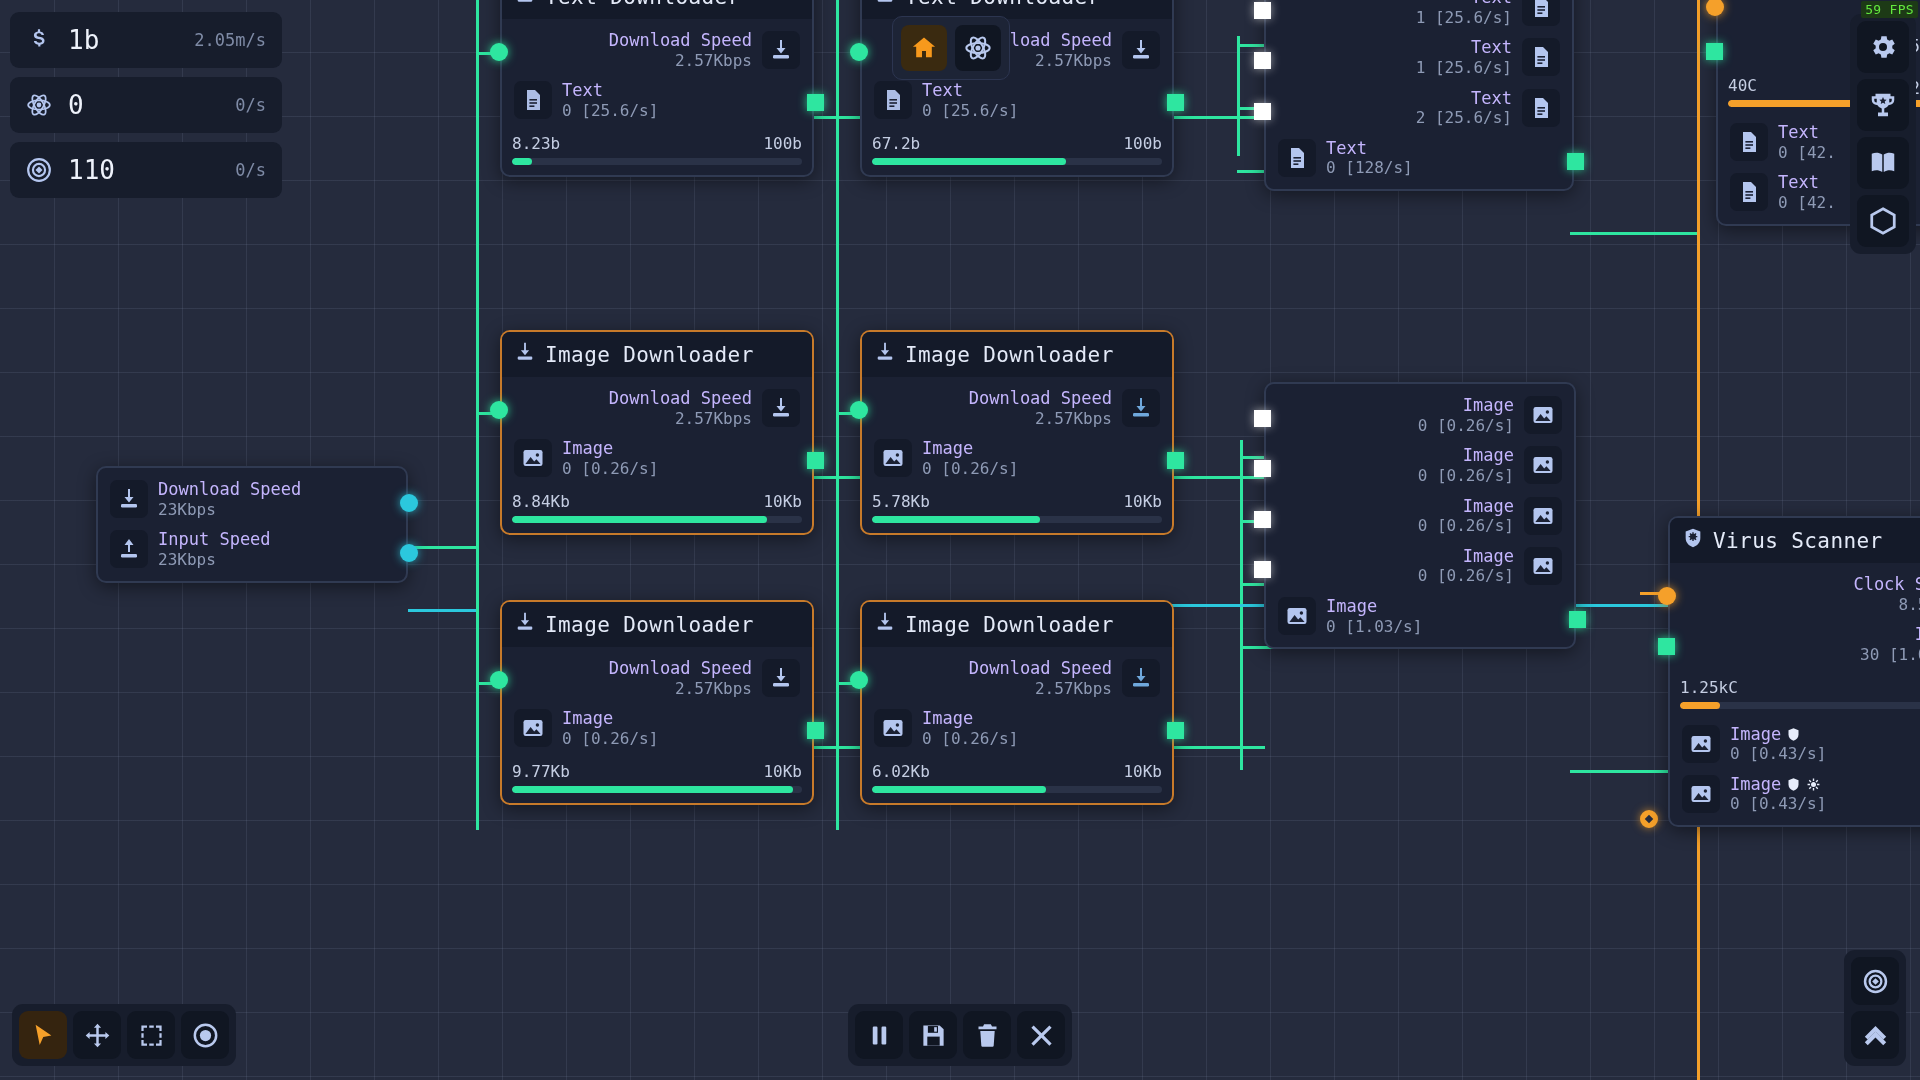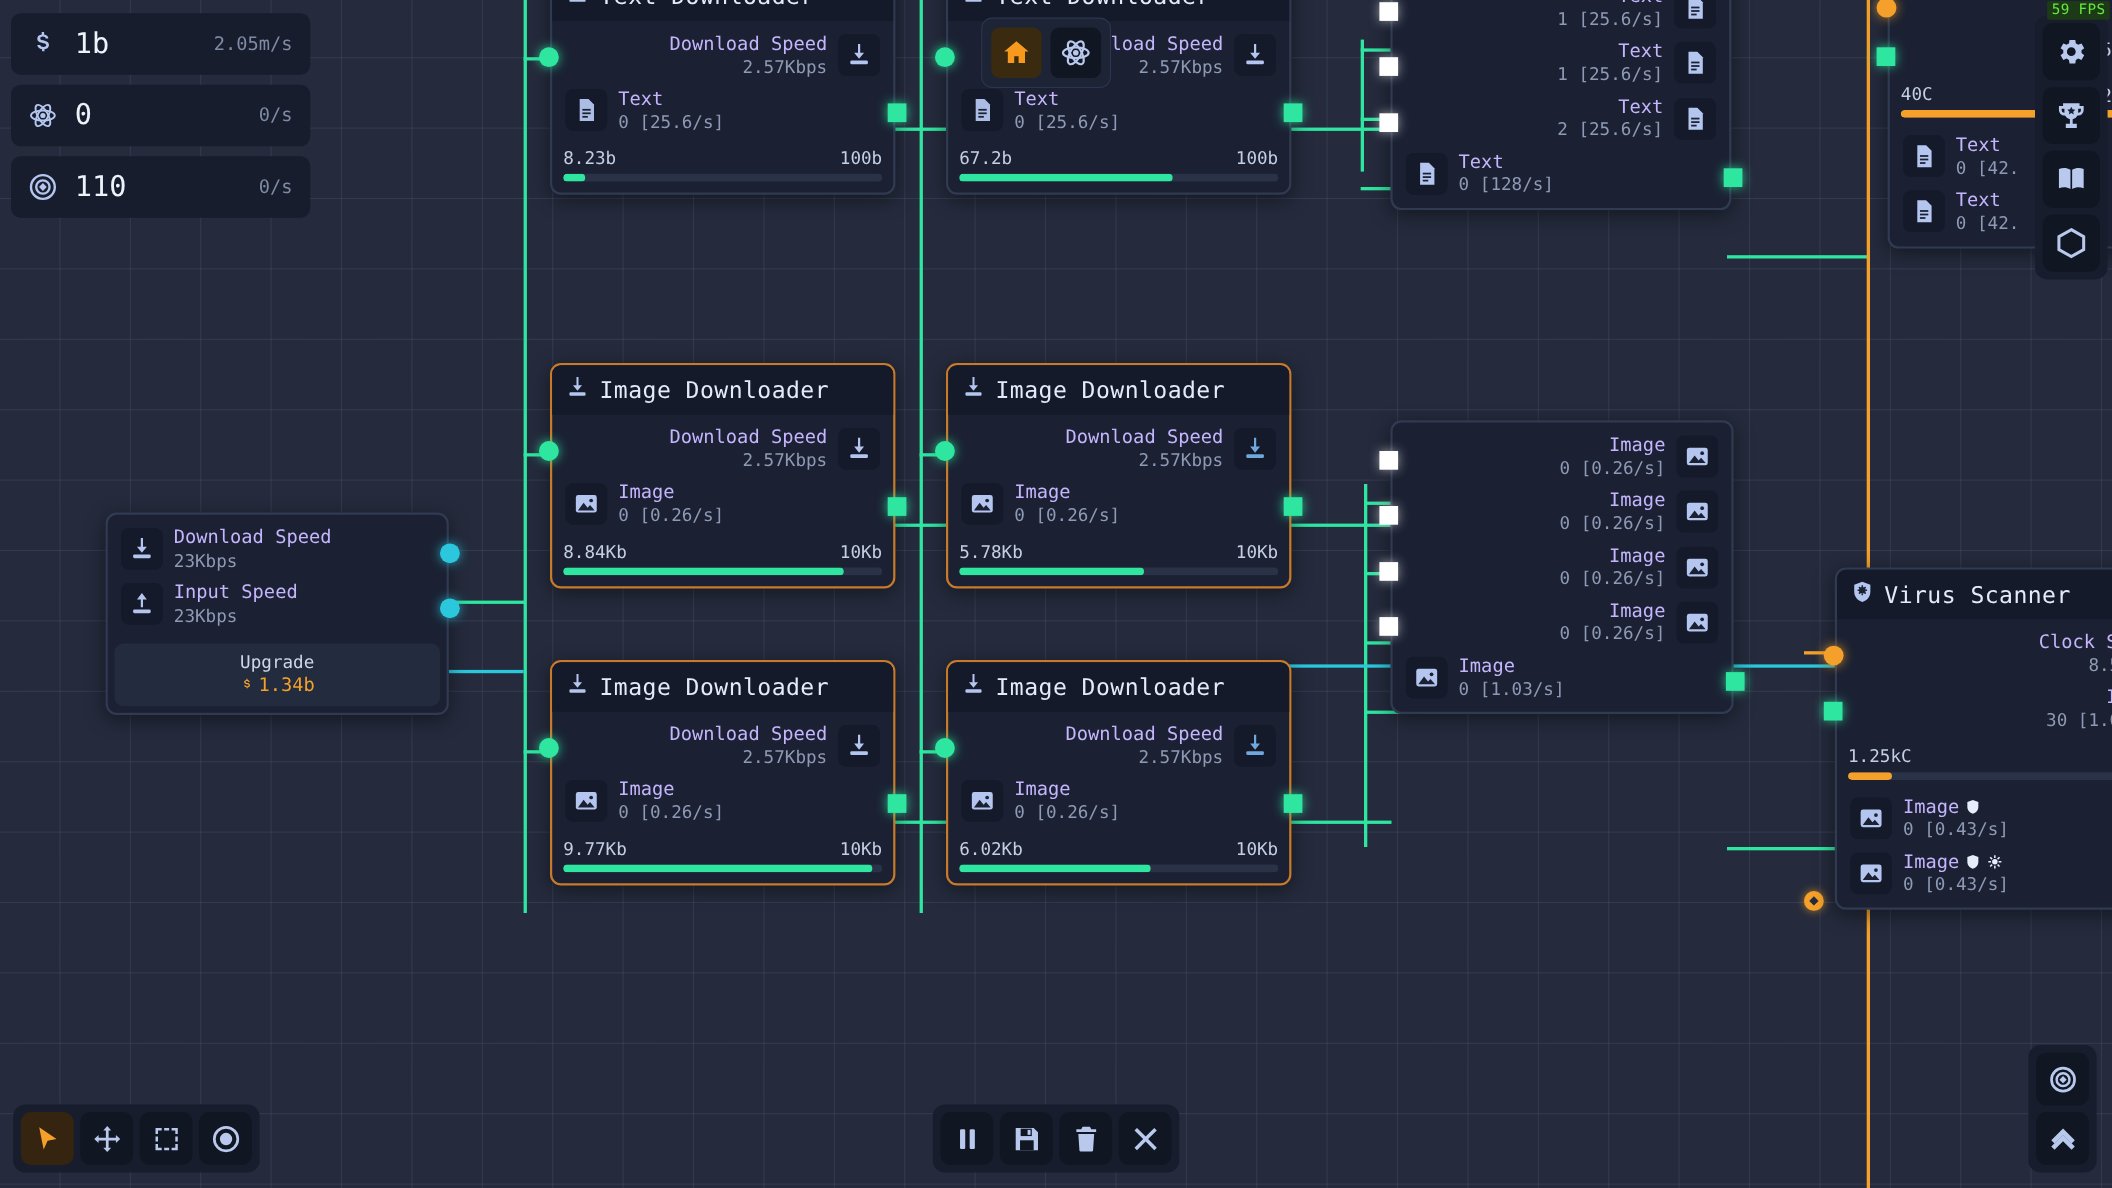--- a/index.html
+++ b/index.html
@@ -446,28 +446,20 @@
               <path d="M12 2 7.5 8H11v7h2V8h3.5z"></path>
               <rect x="4" y="17" width="16" height="3.4" rx="1.2"></rect>
             </svg>
         </span>
         <span class="rtext l">
           <div class="rlabel">Input Speed</div>
           <div class="rval">23Kbps</div>
         </span>
       </div>
     </div>
-    <div class="upgrade">
-      <div class="u-label">Upgrade</div>
-      <div class="u-cost">
-        <svg viewBox="0 0 24 24">
-            <path d="M11 2h2v2.1c2 .3 3.4 1.4 3.6 3.2h-2.3c-.2-.9-1-1.5-2.3-1.5-1.4 0-2.2.6-2.2 1.5 0 .8.6 1.2 2.4 1.6l1.3.3c2.5.6 3.6 1.7 3.6 3.6 0 2-1.5 3.3-3.8 3.6V18h-2v-1.6c-2.3-.3-3.8-1.5-4-3.5h2.4c.2 1 1.2 1.6 2.7 1.6 1.5 0 2.4-.6 2.4-1.6 0-.8-.6-1.3-2.2-1.6l-1.4-.3C8.4 10.4 7.3 9.3 7.3 7.5c0-1.9 1.4-3.1 3.7-3.4V2z"></path>
-          </svg><span>1.34b</span>
-      </div>
-    </div>
   </div>
 
   <div class="node selected" style="left:500px; top:330px; width:314px;">
     <div class="node-title">
       <span class="title-ico"><svg viewBox="0 0 24 24">
             <path d="M11 2h2v8h3.5L12 15.5 7.5 10H11V2z"></path>
             <rect x="4" y="17" width="16" height="3.4" rx="1.2"></rect>
           </svg></span>
       <span>Image Downloader</span>
     </div>

